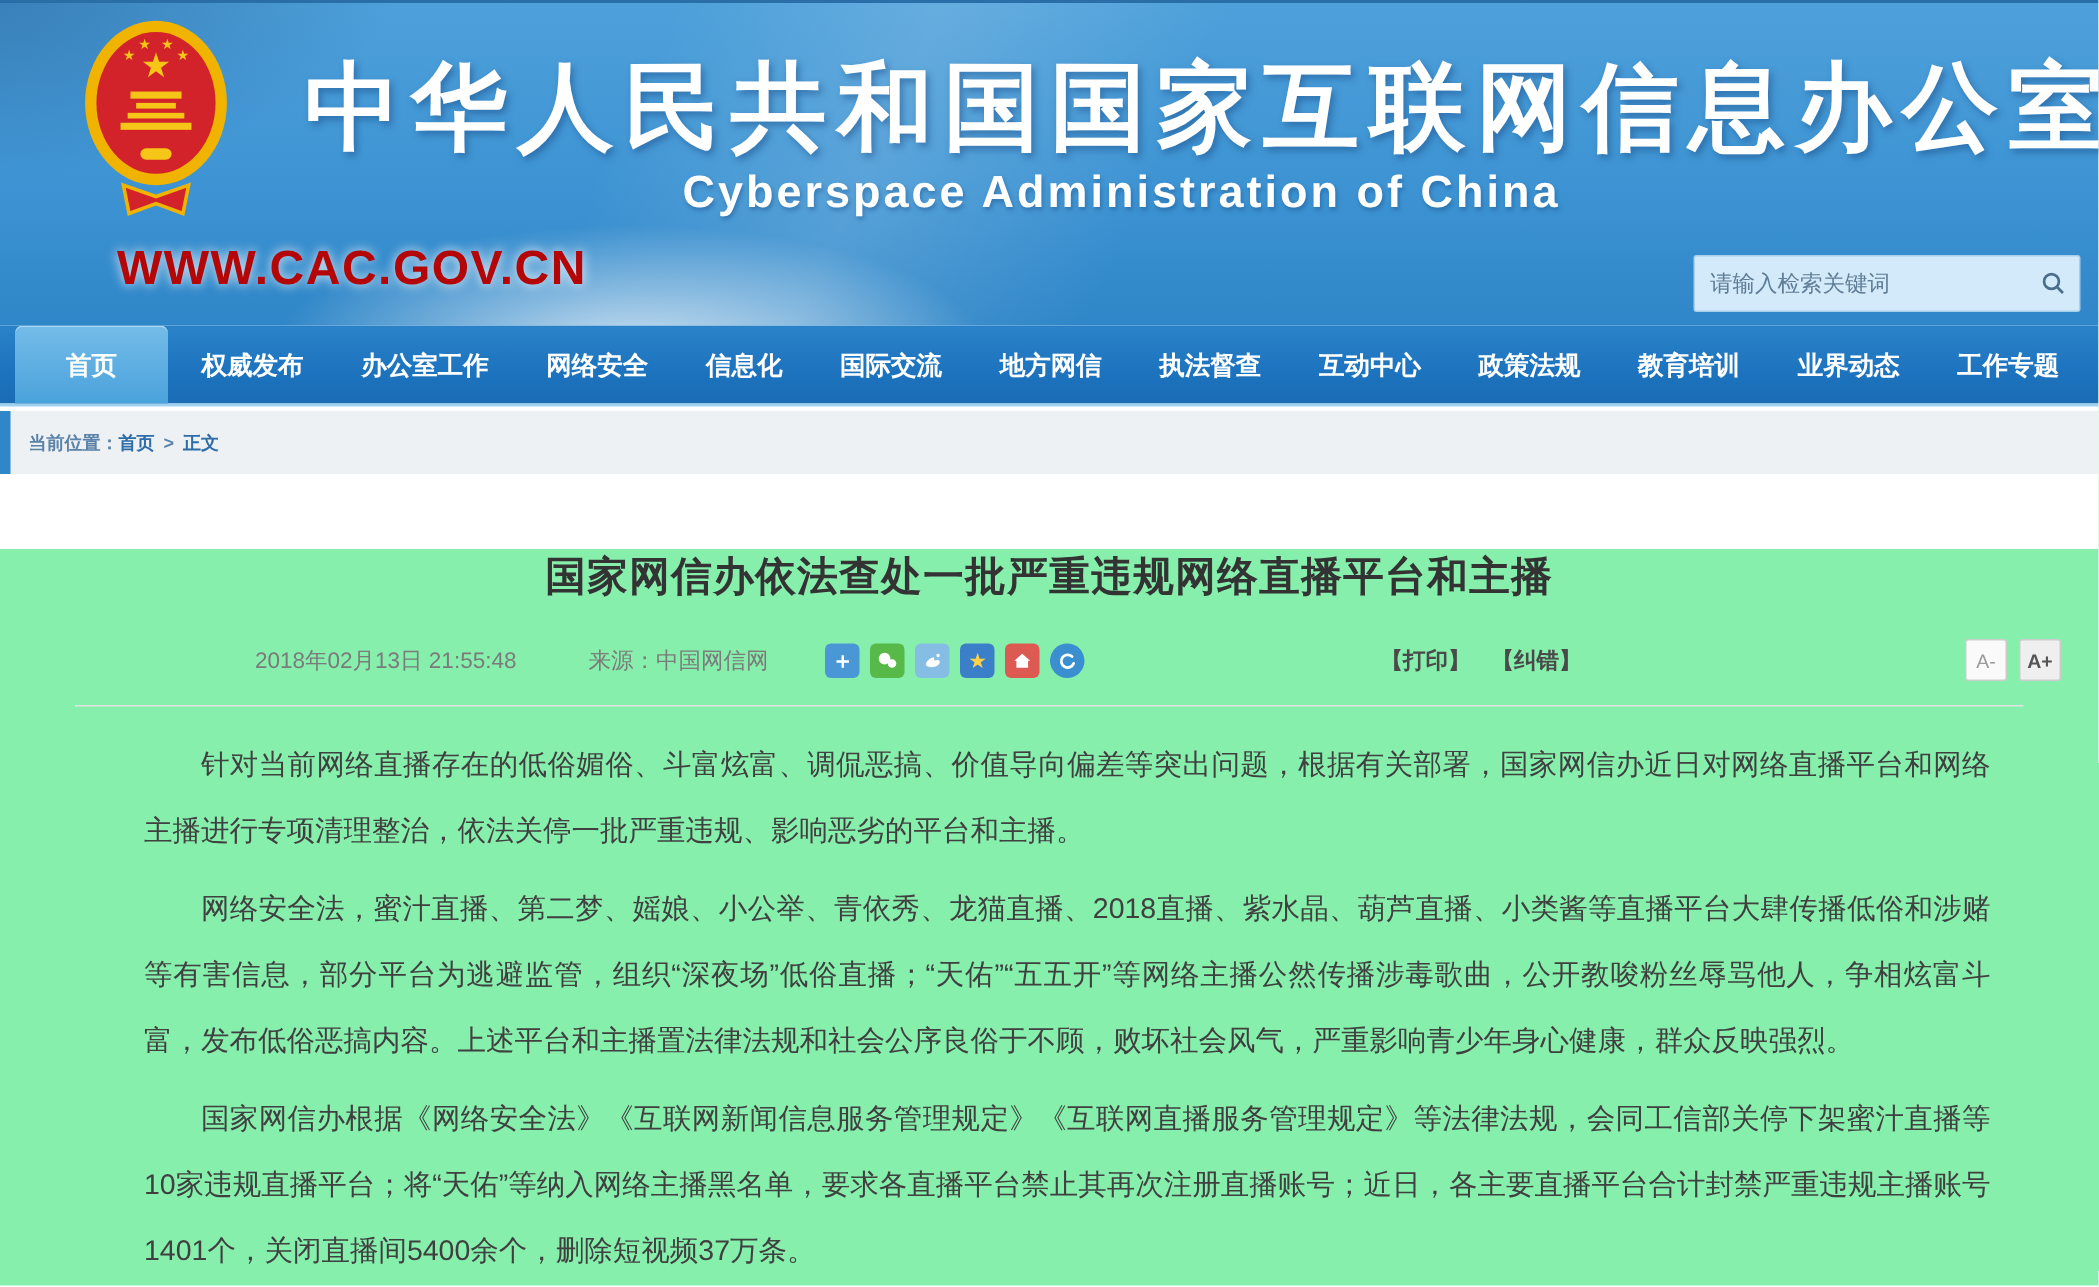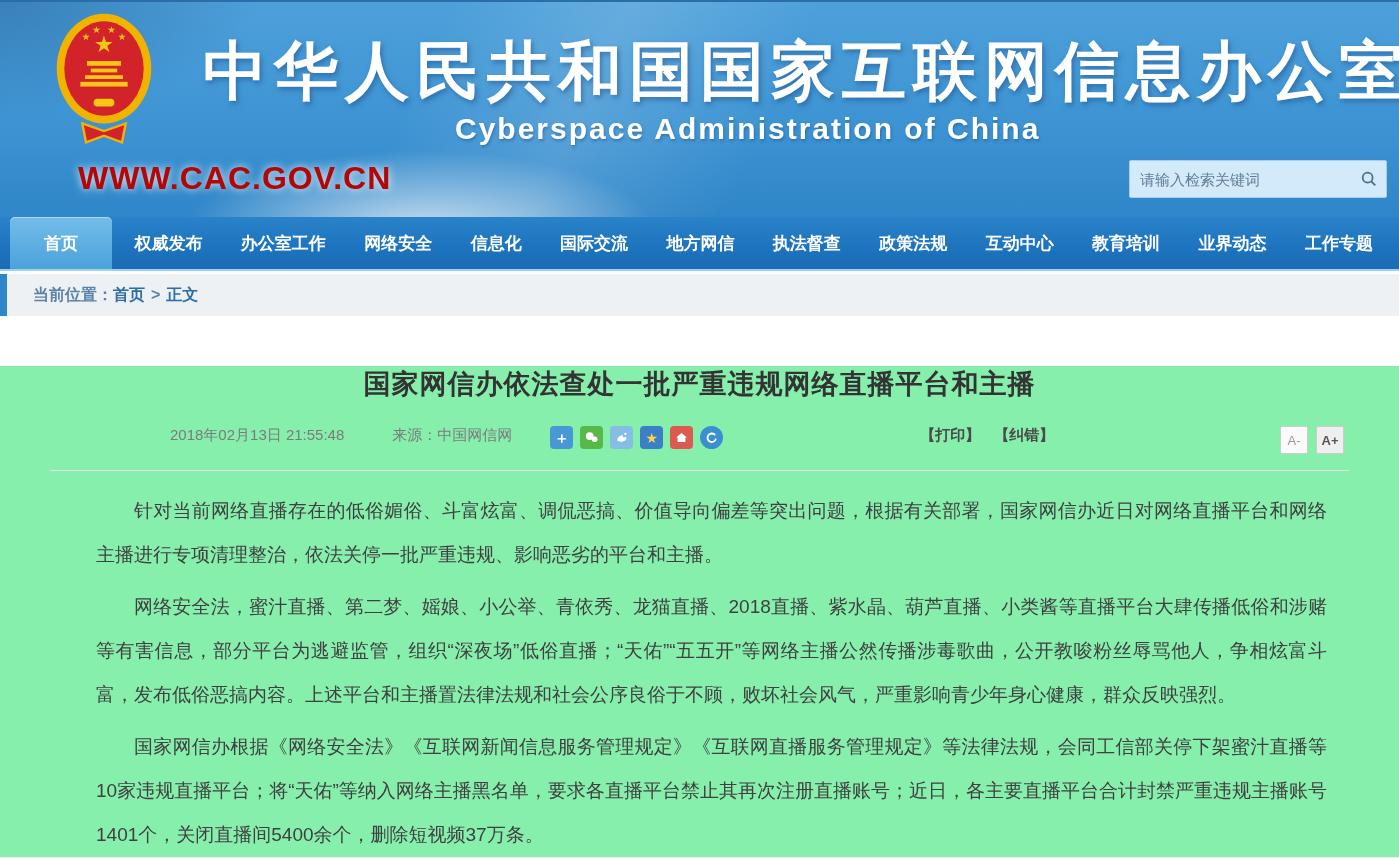--- a/index.html
+++ b/index.html
@@ -14,48 +14,48 @@
       radial-gradient(ellipse 420px 200px at -2% -10%, rgba(15,60,115,.38), rgba(15,60,115,0) 70%),
       linear-gradient(180deg,#4da0da 0%,#3e94d3 55%,#2f86c8 100%);
     border-top:2px solid #2a6ea8;}
   .emblem{position:absolute;left:52px;top:6px;}
   .title-cn{position:absolute;left:203px;top:26px;font-size:64px;font-weight:bold;color:#fff;
     letter-spacing:7px;white-space:nowrap;text-shadow:2px 3px 5px rgba(25,75,135,.5);}
   .title-en{position:absolute;left:455px;top:110px;font-size:30px;font-weight:bold;color:#fff;
     letter-spacing:2px;white-space:nowrap;text-shadow:1px 2px 3px rgba(25,75,135,.45);}
   .site-url{position:absolute;left:78px;top:158px;font-size:32px;font-weight:bold;color:#b40606;
     letter-spacing:1px;text-shadow:0 0 8px rgba(255,255,255,.9);}
-  .search-box{position:absolute;right:12px;top:158px;width:258px;height:38px;background:#d3eafa;
+  .search-box{position:absolute;right:12px;top:168px;width:258px;height:38px;background:#d3eafa;
     border:1px solid #a9cee8;display:flex;box-sizing:border-box;border-radius:2px;}
   .search-box input{flex:1;border:none;background:transparent;outline:none;padding:0 10px;
     font-size:15px;color:#34576f;font-family:inherit;}
   .search-box input::placeholder{color:#5f7d96;opacity:1;}
   .search-icon{width:34px;display:flex;align-items:center;justify-content:center;cursor:pointer;}
 
   
   .main-nav{height:52px;background:linear-gradient(180deg,#2a83c9 0%,#1d73be 60%,#1a6cb5 100%);
     display:flex;align-items:stretch;justify-content:space-between;padding:0 10px;
     border-bottom:2px solid #9fd0ee;}
   .nav-item{display:flex;align-items:center;padding:0 16px;color:#fff;font-size:17px;
     font-weight:bold;text-decoration:none;white-space:nowrap;cursor:pointer;}
   .nav-item.active{background:linear-gradient(180deg,#74bce9 0%,#4aa2db 100%);
     border-radius:5px 5px 0 0;padding:0 34px;box-shadow:inset 0 1px 0 rgba(255,255,255,.4);}
 
   
   .breadcrumb{height:42px;margin-top:3px;background:#edf1f3;border-left:7px solid #2f86c8;
-    display:flex;align-items:center;padding-left:26px;font-size:16px;font-weight:bold;}
+    display:flex;align-items:center;padding-left:12px;font-size:12px;font-weight:bold;}
   .breadcrumb .bc-label{color:#5b82a8;}
   .breadcrumb a{color:#2d6da8;text-decoration:none;cursor:pointer;}
   .breadcrumb .bc-sep{color:#5b82a8;margin:0 6px;}
 
   
   .article{position:relative;background:#86efac;}
   .article-title{margin:50px 60px 0 60px;text-align:center;font-size:27px;font-weight:bold;
     color:#333;letter-spacing:1px;}
-  .meta{display:flex;align-items:flex-start;margin-top:24px;padding:0 55px 0 170px;height:28px;}
+  .meta{display:flex;align-items:center;margin-top:24px;padding:0 25px 0 170px;height:28px;}
   .meta .date{font-size:15px;color:#7b7b7b;}
   .meta .source{font-size:15px;color:#7b7b7b;margin-left:48px;}
   .meta .source a{color:#7b7b7b;text-decoration:none;}
   .share{display:flex;align-items:center;margin-left:38px;}
   .sicon{width:23px;height:23px;border-radius:4px;margin-right:7px;display:flex;align-items:center;
     justify-content:center;color:#fff;font-size:15px;font-weight:bold;cursor:pointer;line-height:1;}
   .sicon svg{width:17px;height:17px;}
   .si-plus{background:#4a97d5;}
   .si-wechat{background:#57b947;}
   .si-weibo{background:#85bde4;}
@@ -114,22 +114,22 @@
 
   <nav class="main-nav">
     <a class="nav-item active">首页</a>
     <a class="nav-item">权威发布</a>
     <a class="nav-item">办公室工作</a>
     <a class="nav-item">网络安全</a>
     <a class="nav-item">信息化</a>
     <a class="nav-item">国际交流</a>
     <a class="nav-item">地方网信</a>
     <a class="nav-item">执法督查</a>
+    <a class="nav-item">互动中心</a>
     <a class="nav-item">政策法规</a>
-    <a class="nav-item">互动中心</a>
     <a class="nav-item">教育培训</a>
     <a class="nav-item">业界动态</a>
     <a class="nav-item">工作专题</a>
   </nav>
 
   <div class="breadcrumb">
     <span class="bc-label">当前位置：</span>
     <a>首页</a>
     <span class="bc-sep">&gt;</span>
     <a>正文</a>

